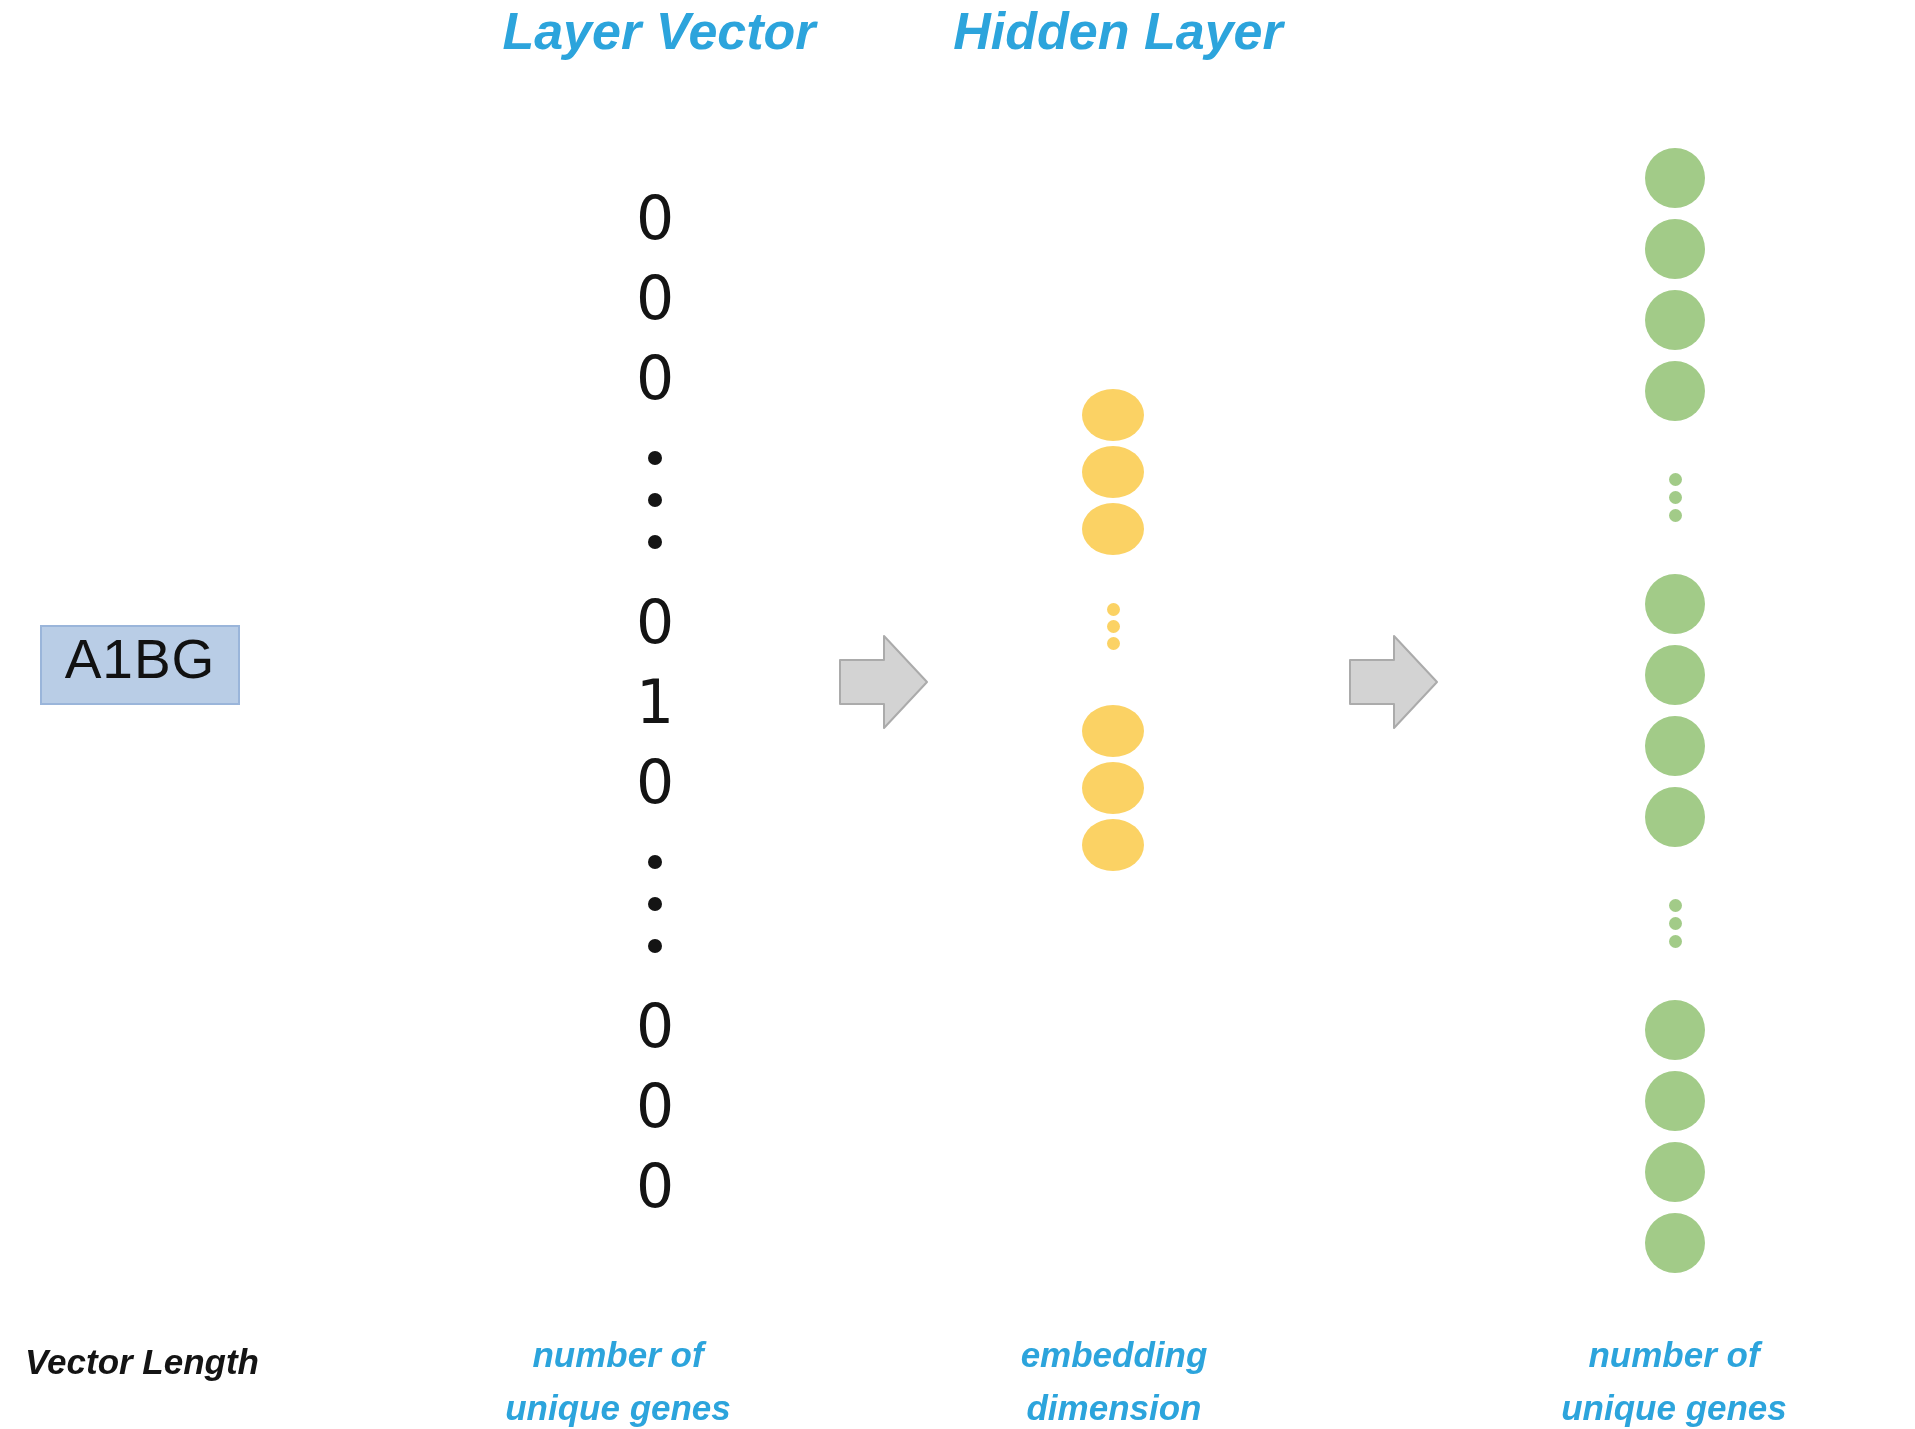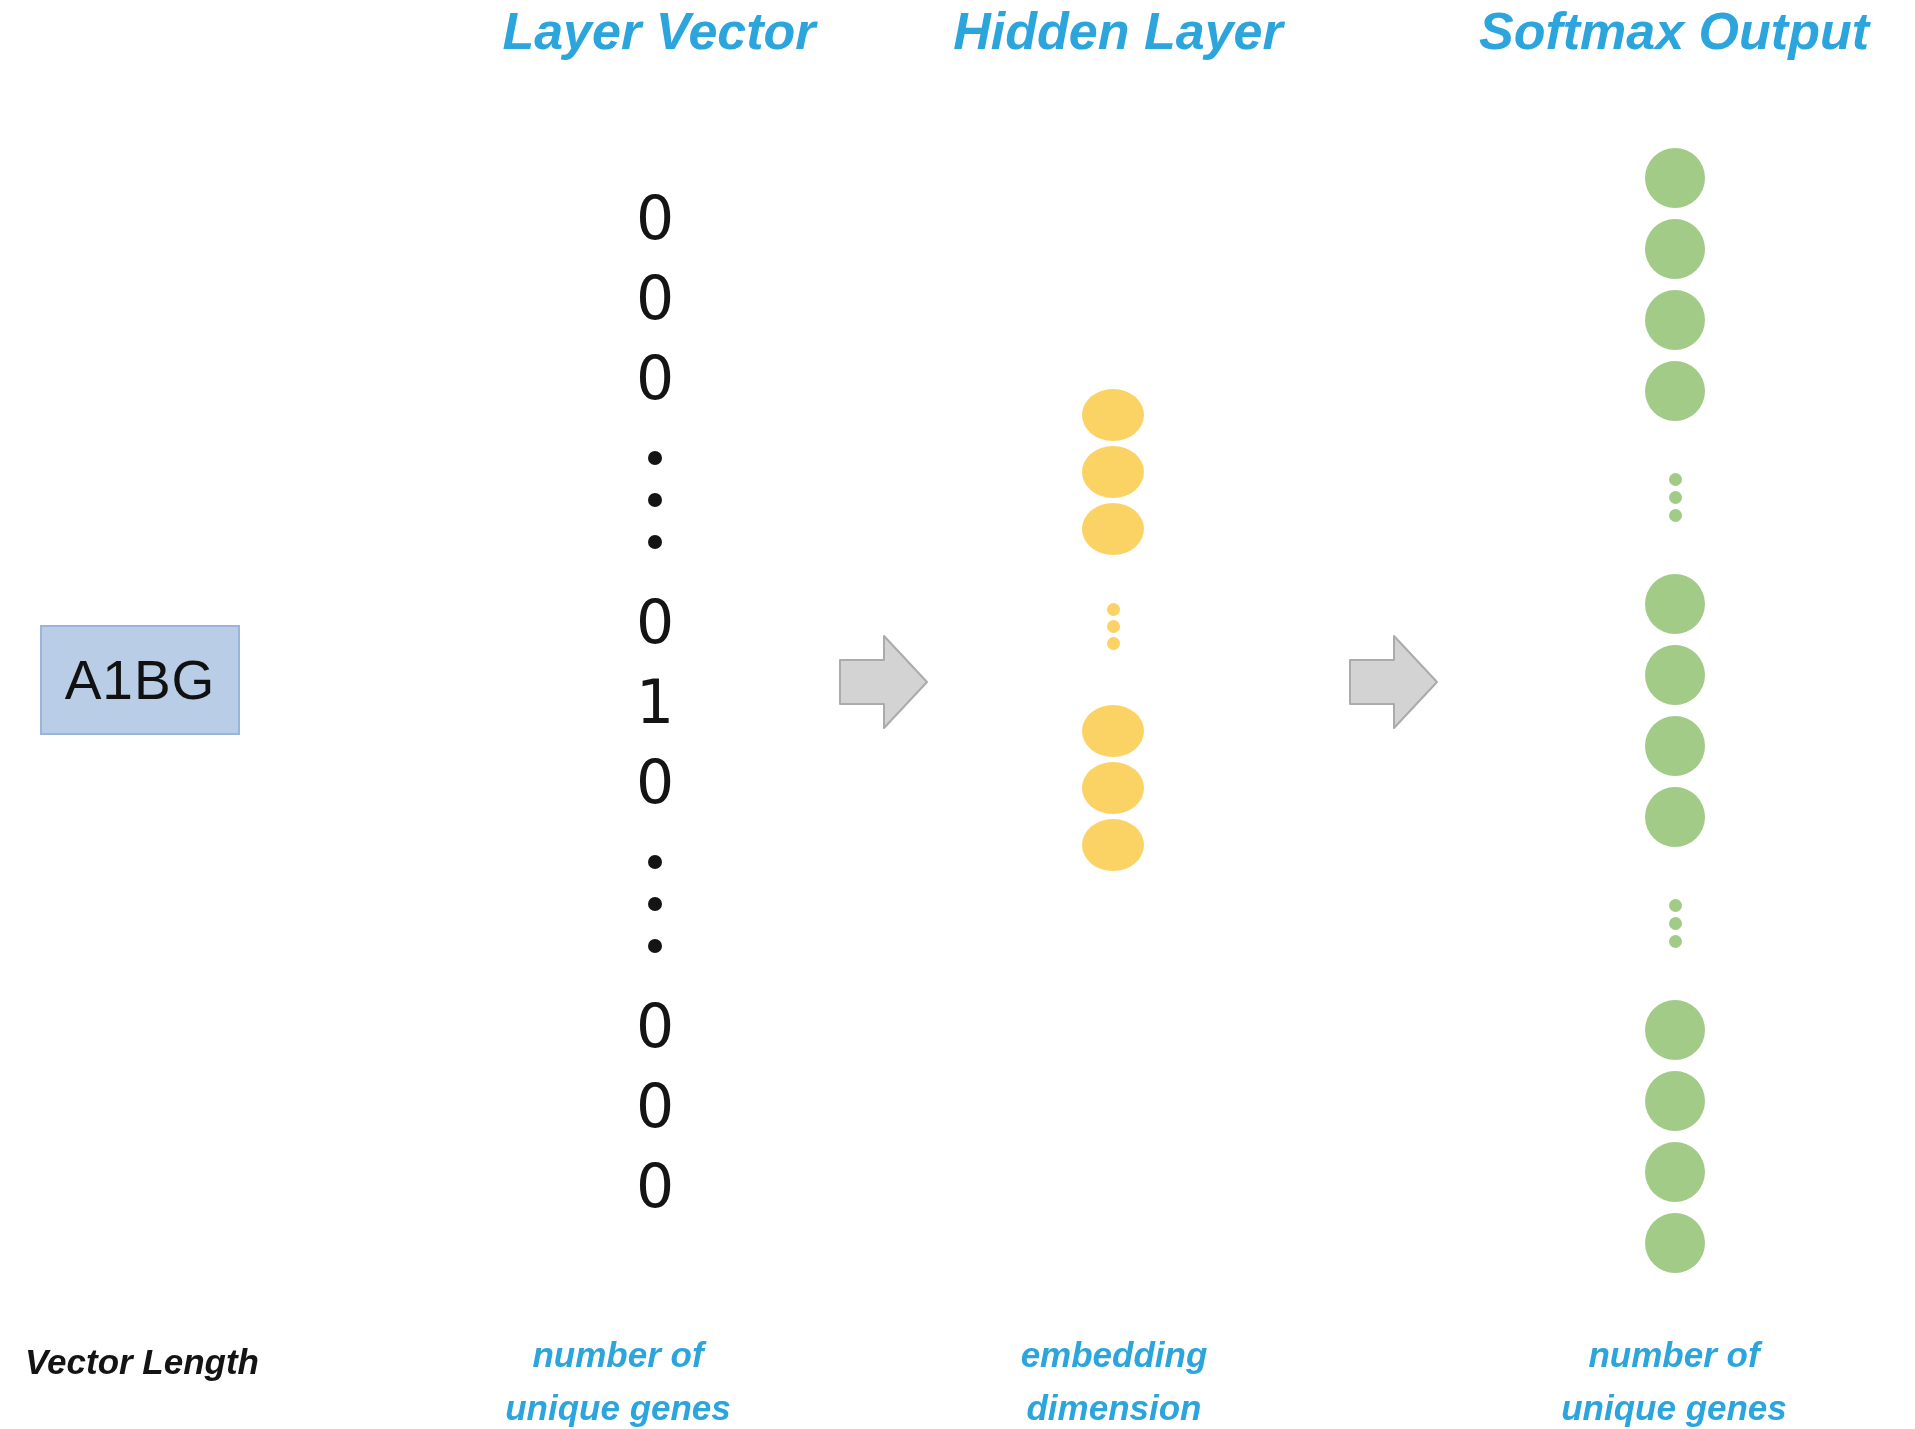--- a/index.html
+++ b/index.html
@@ -15,23 +15,23 @@
     font-family:"Liberation Sans", sans-serif;
     font-weight:bold;font-style:italic;
     font-size:52px;line-height:62px;
     color:var(--accent);white-space:nowrap;
   }
   #h-input{left:659px;}
   #h-hidden{left:1118px;}
   #h-output{left:1674px;}
 
   .gene-box{
-    position:absolute;left:40px;top:625px;width:200px;height:110px;
+    position:absolute;left:40px;top:625px;width:200px;height:80px;
     background:var(--box-fill);border:2px solid var(--box-border);
-    display:flex;align-items:center;justify-content:center;
+    display:flex;justify-content:center;
     box-sizing:border-box;
   }
   .gene-box span{
     font-family:"Liberation Sans", sans-serif;
     font-size:55px;color:#111;letter-spacing:1px;
   }
 
   .vector-col{
     position:absolute;left:655px;top:178px;transform:translateX(-50%);
     display:flex;flex-direction:column;align-items:center;
@@ -86,21 +86,20 @@
   #cap-hidden{left:1114px;}
   #cap-output{left:1674px;}
 </style>
 </head>
 <body>
 
 <div class="canvas">
 
   <div class="col-header" id="h-input">Layer Vector</div>
   <div class="col-header" id="h-hidden">Hidden Layer</div>
-  <div class="col-header" id="h-output">Softmax Output</div>
 
   <div class="gene-box">
     <span>A1BG</span>
   </div>
 
   <div class="vector-col" id="input-col">
       <div class="digit">0</div>
       <div class="digit">0</div>
       <div class="digit">0</div>
       <div class="ellipsis-group">

